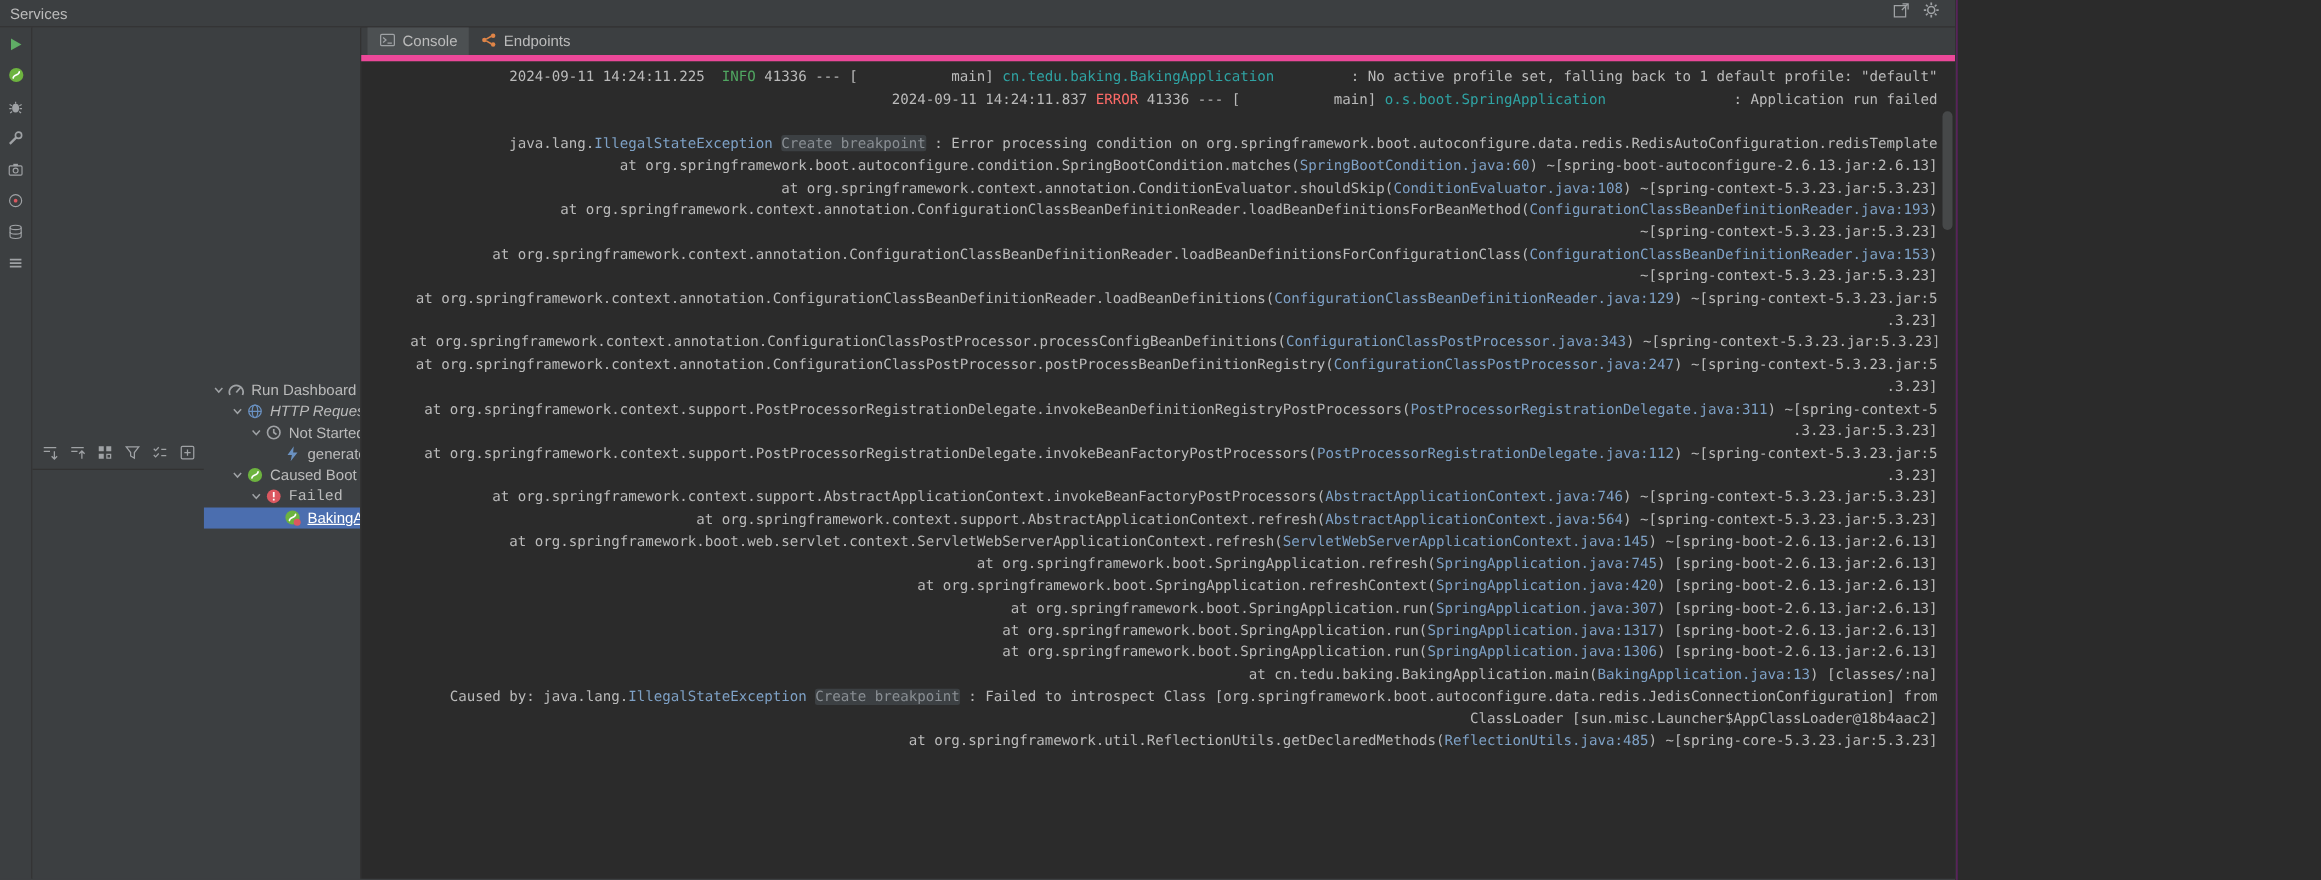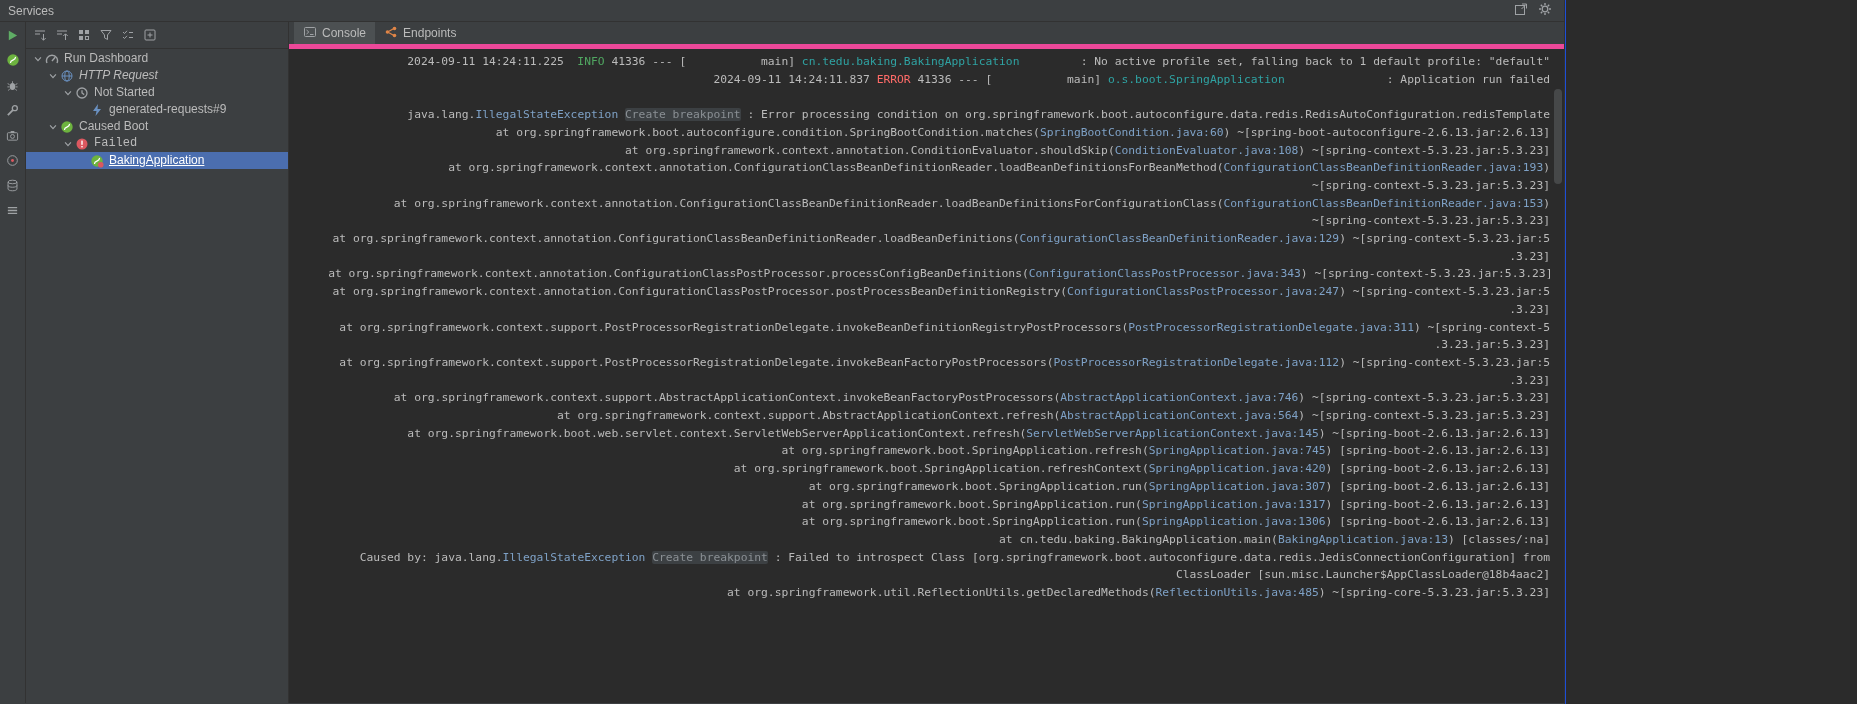--- a/index.html
+++ b/index.html
@@ -1,32 +1,32 @@
 <!DOCTYPE html>
 <html><head>
 <meta charset="utf-8">
 <style>
   * { margin:0; padding:0; box-sizing:border-box; }
   html,body { background:#2b2b2b; }
   body { font-family:"Liberation Sans", sans-serif; }
-  .root { position:relative; width:1857px; height:704px; background:#1d4ed8; overflow:hidden; }
+  .root { position:relative; width:1857px; height:704px; background:#701a75; overflow:hidden; }
 
   .window { position:absolute; left:0; top:0; width:1565px; height:704px; background:#3c3f41; border-right:1px solid #323232; }
 
   .titlebar { height:22px; display:flex; align-items:center; padding:0 12px 0 8px; border-bottom:1px solid #323232; }
   .titlebar .wtitle { font-size:12px; color:#bbbbbb; }
   .titlebar-actions { margin-left:auto; display:flex; align-items:center; gap:10px; }
   .titlebar-actions .icon { cursor:pointer; }
 
   .bodyrow { display:flex; height:681px; }
 
   .stripe { width:26px; border-right:1px solid #323232; background:#3c3f41; display:flex; flex-direction:column; align-items:center; padding-top:5px; gap:9px; }
   .stripe .icon { width:16px; height:16px; display:flex; align-items:center; justify-content:center; cursor:pointer; }
 
-  .sidebar { width:263px; background:#3c3f41; border-right:1px solid #323232; display:flex; flex-direction:column; }
+  .sidebar { width:263px; background:#3c3f41; border-right:1px solid #323232; display:flex; flex-direction:row;align-items:center; }
   .sidebar-toolbar { height:27px; border-bottom:1px solid #323232; display:flex; align-items:center; gap:7px; padding:0 6px; }
   .sidebar-toolbar .icon { width:15px; height:15px; display:flex; align-items:center; justify-content:center; cursor:pointer; }
 
   .tree { padding-top:1px; overflow:hidden; flex:1; }
   .tree-row { height:17px; display:flex; align-items:center; font-size:12px; color:#bbbbbb; white-space:nowrap; cursor:default; }
   .tree-row.selected { background:#4b6eaf; color:#ffffff; }
   .chev { width:12px; flex:0 0 12px; display:flex; align-items:center; justify-content:center; }
   .ticon { width:16px; height:15px; flex:0 0 16px; display:flex; align-items:center; justify-content:center; margin-right:4px; }
   .tlabel { line-height:17px; }
 

